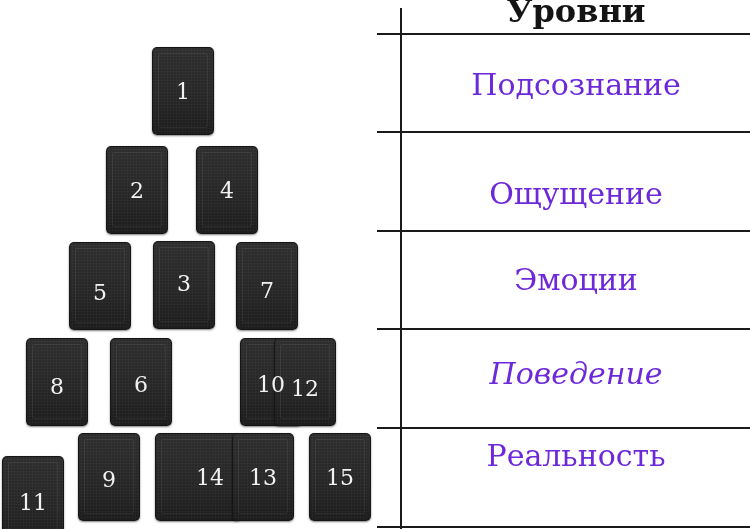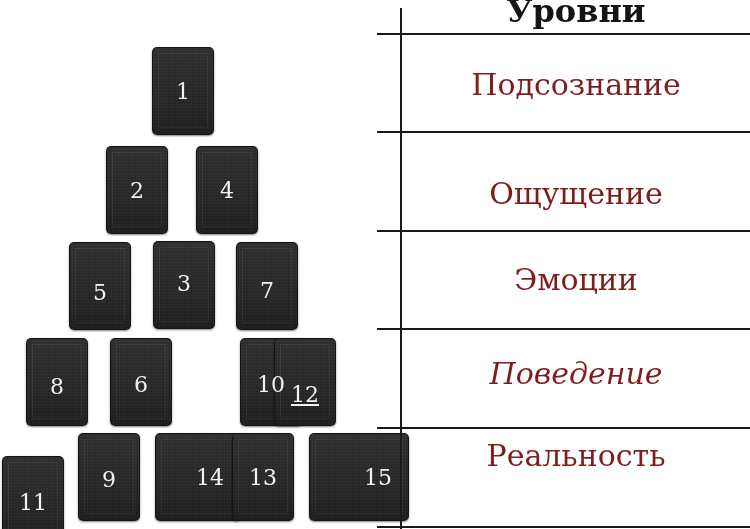--- a/index.html
+++ b/index.html
@@ -13,21 +13,21 @@
     box-shadow: inset 0 0 0 1px #151515, 0 1px 2px rgba(0,0,0,0.5);
     display:flex; align-items:center; justify-content:center;
   }
   .card::after {
     content:""; position:absolute; left:6px; right:6px; top:6px; bottom:7px;
     border:1px solid rgba(255,255,255,0.06); border-radius:2px;
   }
   .card-num { color:#f2f2f2; font-family:"DejaVu Serif", serif; font-size:22px; position:relative; z-index:1; }
   .vline { position:absolute; left:400px; top:8px; width:2px; height:521px; background:#1a1a1a; }
   .hline { position:absolute; left:377px; width:373px; height:2px; background:#1a1a1a; }
-  .level-label { position:absolute; left:402px; width:348px; text-align:center; font-family:"DejaVu Serif", serif; font-size:30px; color:#7f1d1d; }
+  .level-label { position:absolute; left:402px; width:348px; text-align:center; font-family:"DejaVu Serif", serif; font-size:30px; color:#6d28d9; }
   .header { position:absolute; left:402px; width:348px; top:-8px; text-align:center; font-family:"DejaVu Serif", serif; font-size:32px; font-weight:bold; color:#141414; }
 </style>
 </head>
 <body>
 
 <div>
 
   <div class="card" style="left:152px; top:47px;">
       <span class="card-num">1</span>
     </div>
@@ -52,36 +52,36 @@
   <div class="card" style="left:26px; top:338px;">
       <span class="card-num" style="top:4px;">8</span>
     </div>
   <div class="card" style="left:110px; top:338px;">
       <span class="card-num" style="top:2px;">6</span>
     </div>
   <div class="card" style="left:192px; top:338px;margin-left:48px;">
       <span class="card-num" style="top:2px;">10</span>
     </div>
   <div class="card" style="left:274px; top:338px;">
-      <span class="card-num" style="top:12px;text-decoration:underline;">12</span>
+      <span class="card-num" style="top:6px;">12</span>
     </div>
 
   <div class="card" style="left:2px; top:456px;">
       <span class="card-num" style="top:2px;">11</span>
     </div>
   <div class="card" style="left:78px; top:433px;">
       <span class="card-num" style="top:2px;">9</span>
     </div>
   <div class="card" style="left:155px; top:433px;padding-left:24px;">
       <span class="card-num">14</span>
     </div>
   <div class="card" style="left:232px; top:433px;">
       <span class="card-num">13</span>
     </div>
-  <div class="card" style="left:309px; top:433px;padding-left:38px;">
+  <div class="card" style="left:309px; top:433px;">
       <span class="card-num">15</span>
     </div>
 </div>
 
 <div>
   <div class="vline"></div>
   <div class="header">Уровни</div>
 
   <div class="hline" style="top:33px;"></div>
   <div class="level-label" style="top:67px;">Подсознание</div>

